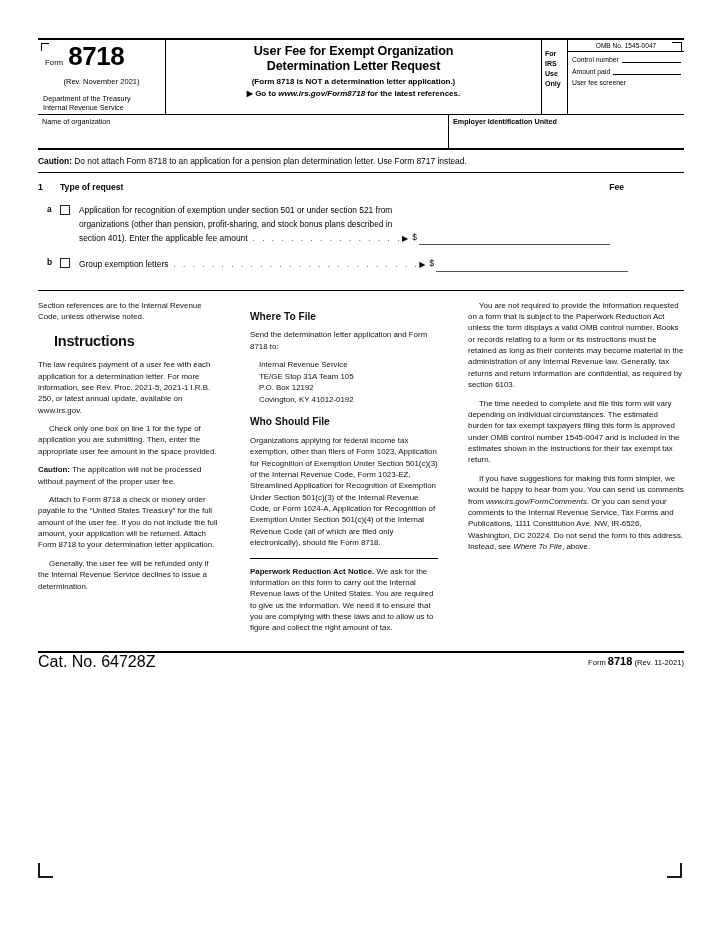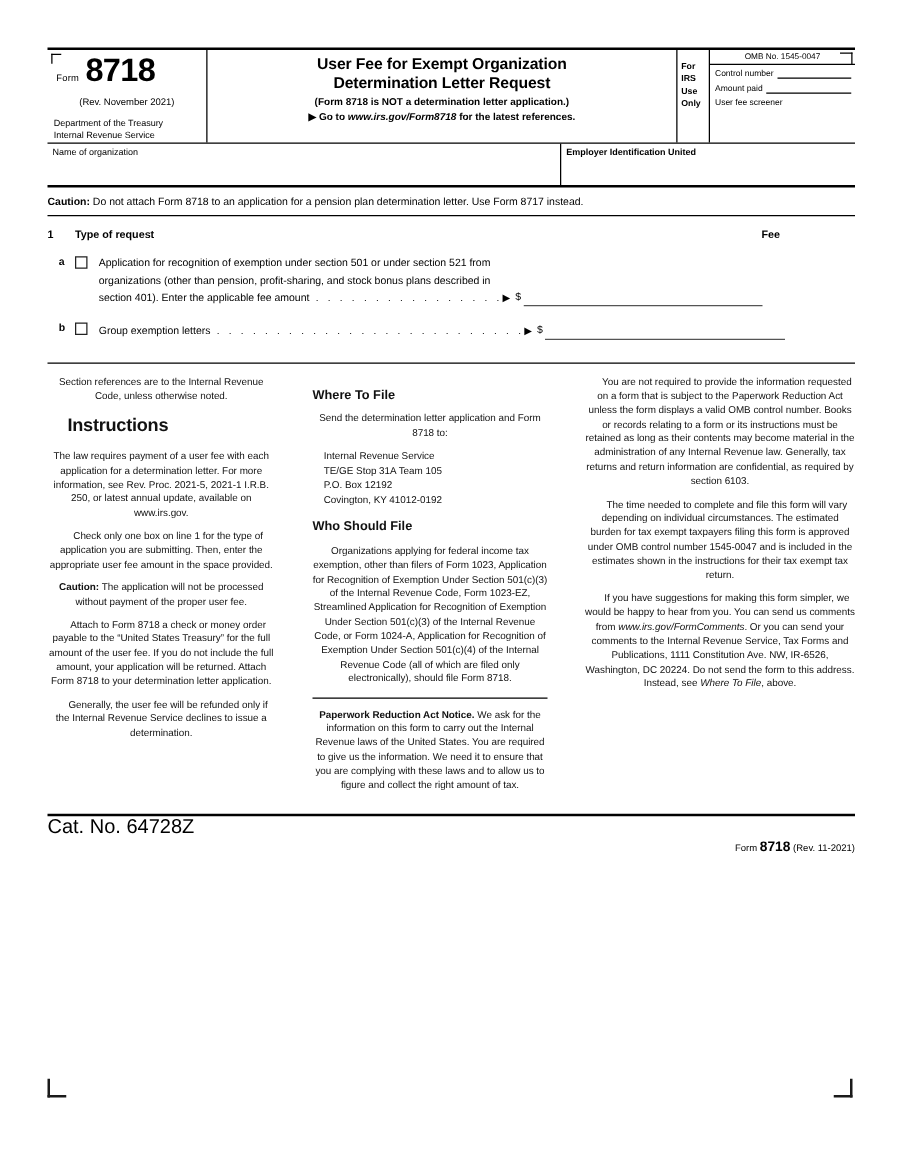--- a/index.html
+++ b/index.html
@@ -269,21 +269,21 @@
     font-size: 7.9px;
     line-height: 1.44;
     color: #111;
   }
   .col1 { width: 212px; padding-right: 30px; }
   .col2 { width: 218px; padding-right: 30px; }
   .col3 { width: 216px; }
 
   .col p {
     margin: 0 0 7px 0;
-    text-align: center;
+    text-align: left;
   }
   .col p.ind { text-indent: 11px; }
   .h-big {
     font-size: 14.5px;
     font-weight: bold;
     margin: 9px 0 7px 16px;
     letter-spacing: -.2px;
   }
   .h-sm {
     font-size: 10.2px;
@@ -464,21 +464,21 @@
       <div class="col col3">
         <p class="ind">You are not required to provide the information requested on a form that is subject to the Paperwork Reduction Act unless the form displays a valid OMB control number. Books or records relating to a form or its instructions must be retained as long as their contents may become material in the administration of any Internal Revenue law. Generally, tax returns and return information are confidential, as required by section 6103.</p>
         <p class="ind">The time needed to complete and file this form will vary depending on individual circumstances. The estimated burden for tax exempt taxpayers filing this form is approved under OMB control number 1545-0047 and is included in the estimates shown in the instructions for their tax exempt tax return.</p>
         <p class="ind"><span>If you have suggestions for making this form simpler, we would be happy to hear from you. You can send us comments from </span><span class="ital">www.irs.gov/FormComments</span><span>. Or you can send your comments to the Internal Revenue Service, Tax Forms and Publications, 1111 Constitution Ave. NW, IR-6526, Washington, DC 20224. Do not send the form to this address. Instead, see </span><span class="ital">Where To File</span><span>, above.</span></p>
       </div>
     </div>
 
     <div class="footer-rule"></div>
     <div class="footer-wrap">
       <div class="cat" style="top:4px">Cat. No. 64728Z</div>
-      <div class="footer-right" style="top:19px">
+      <div class="footer-right" style="top:2px">
         <span>Form</span>
         <span class="big">8718</span>
         <span>(Rev. 11-2021)</span>
       </div>
     </div>
 
   </div>
 </div>
 
 </body></html>

